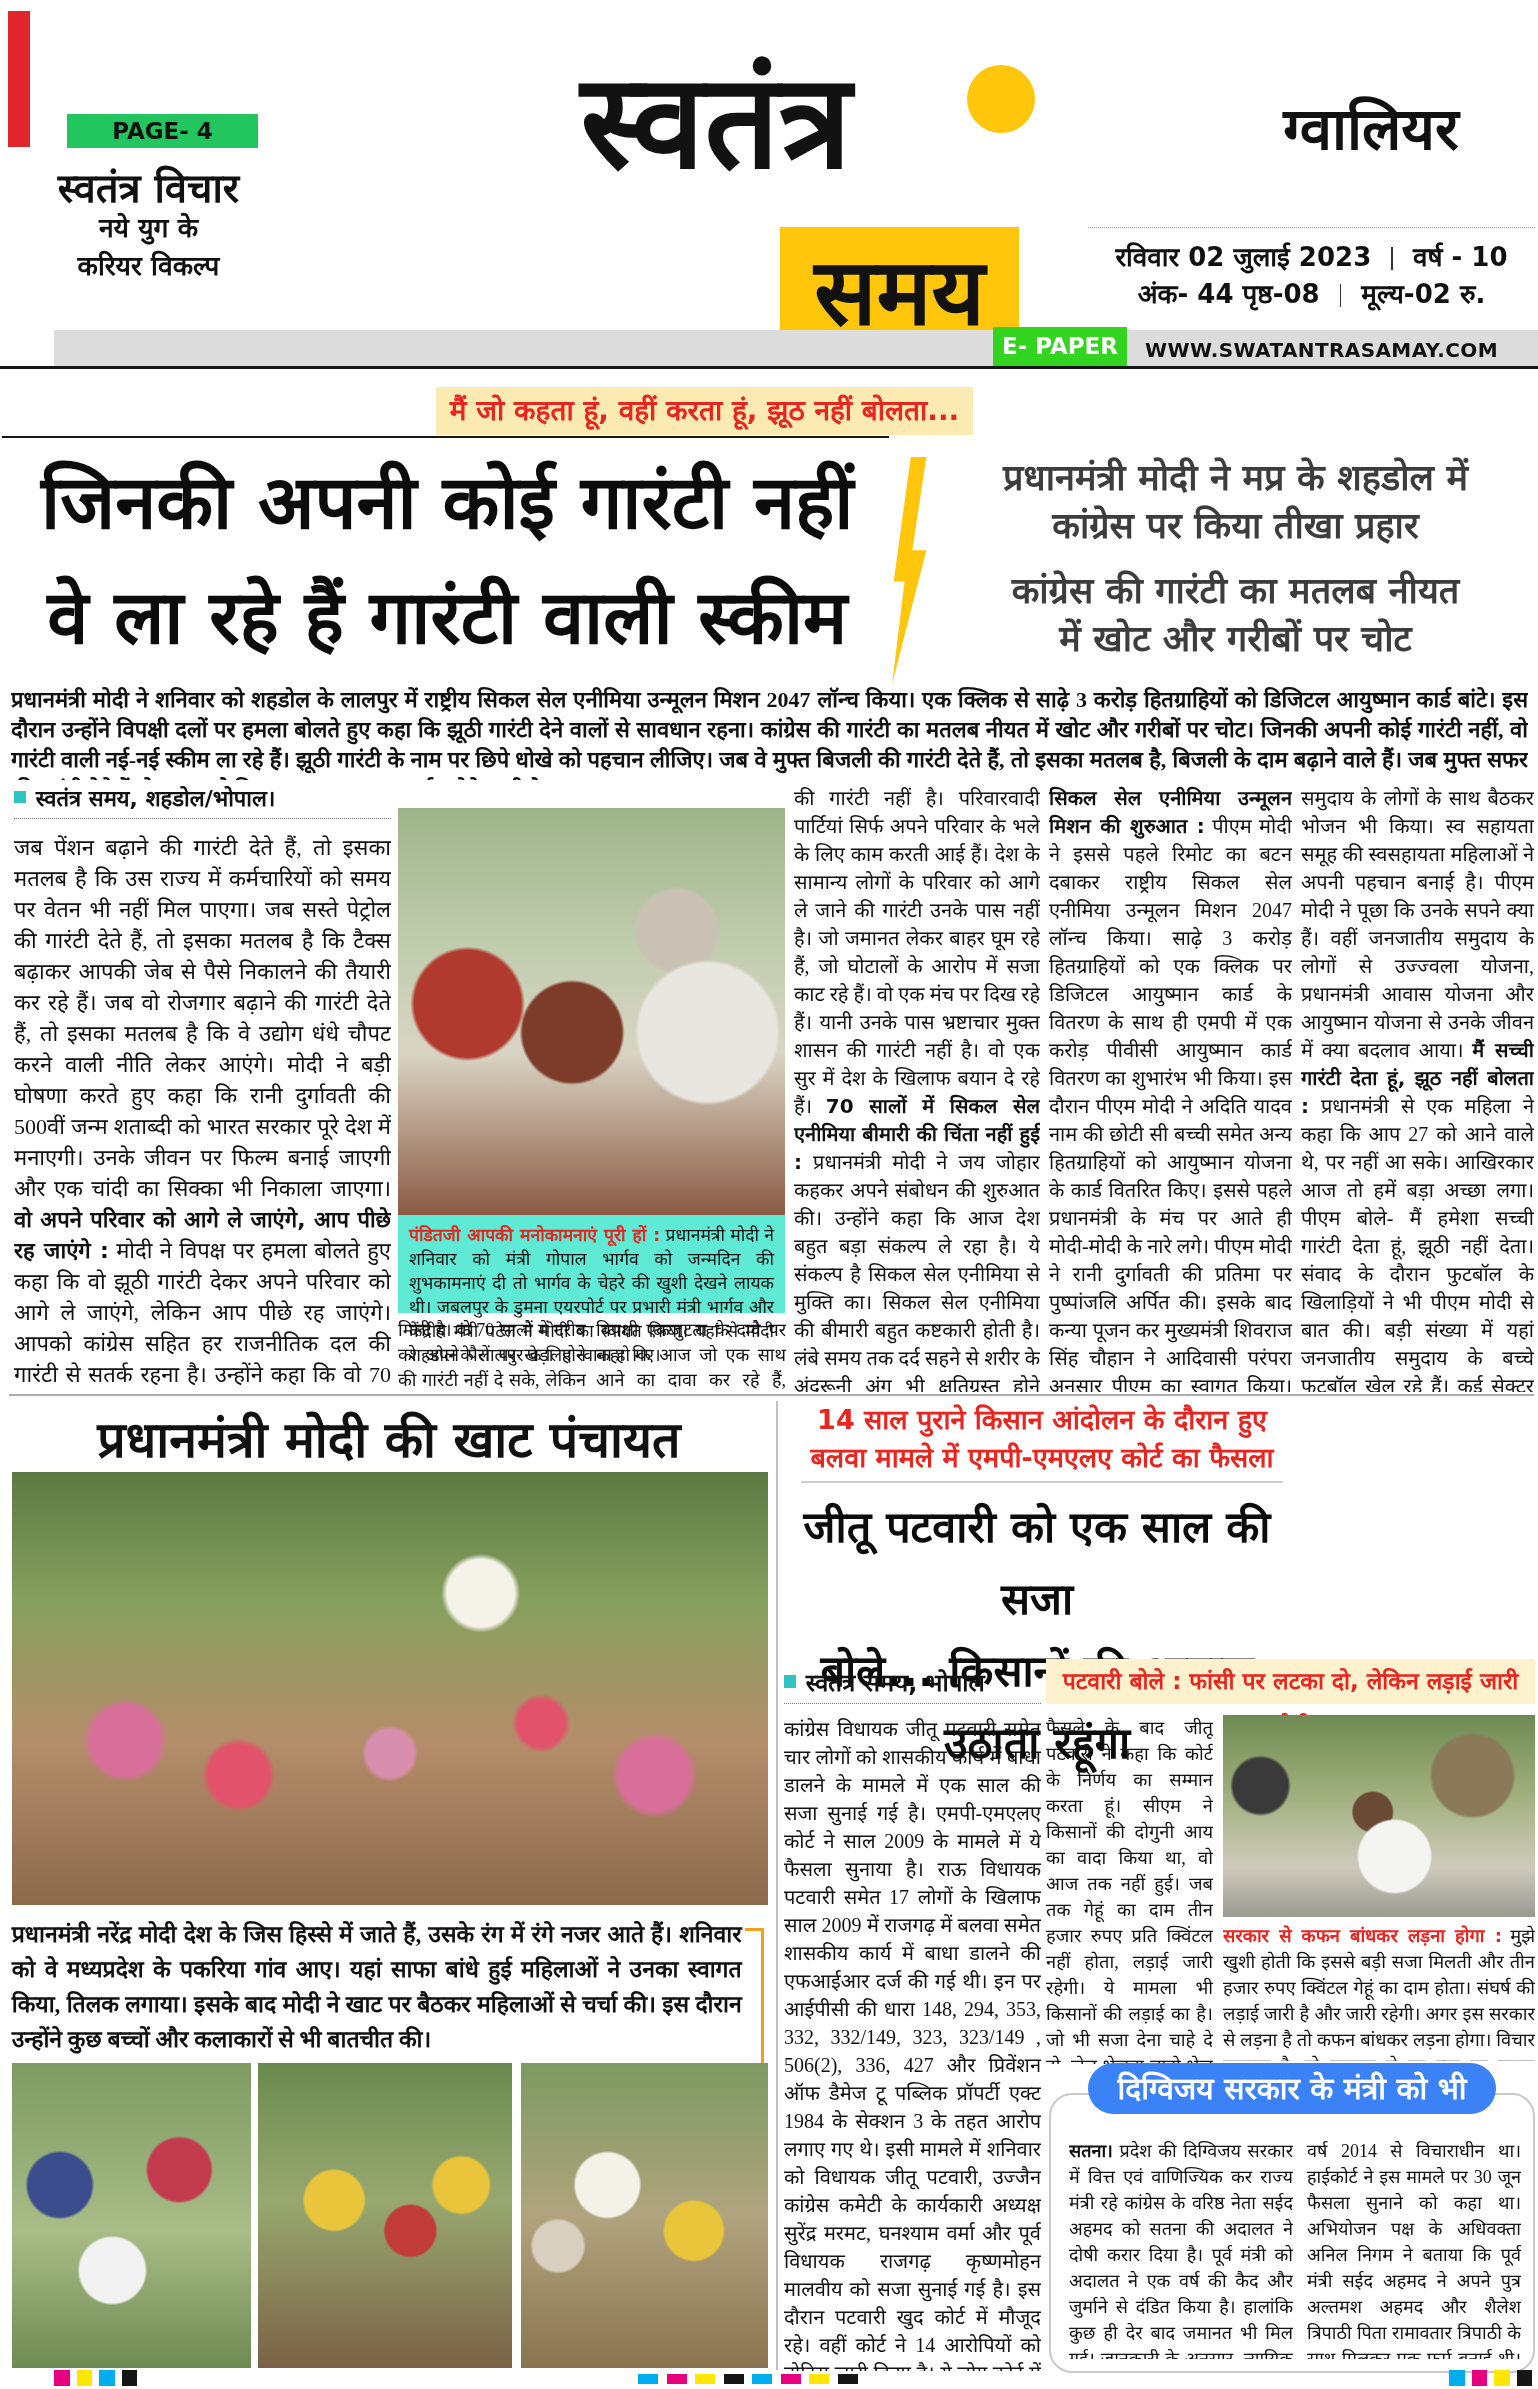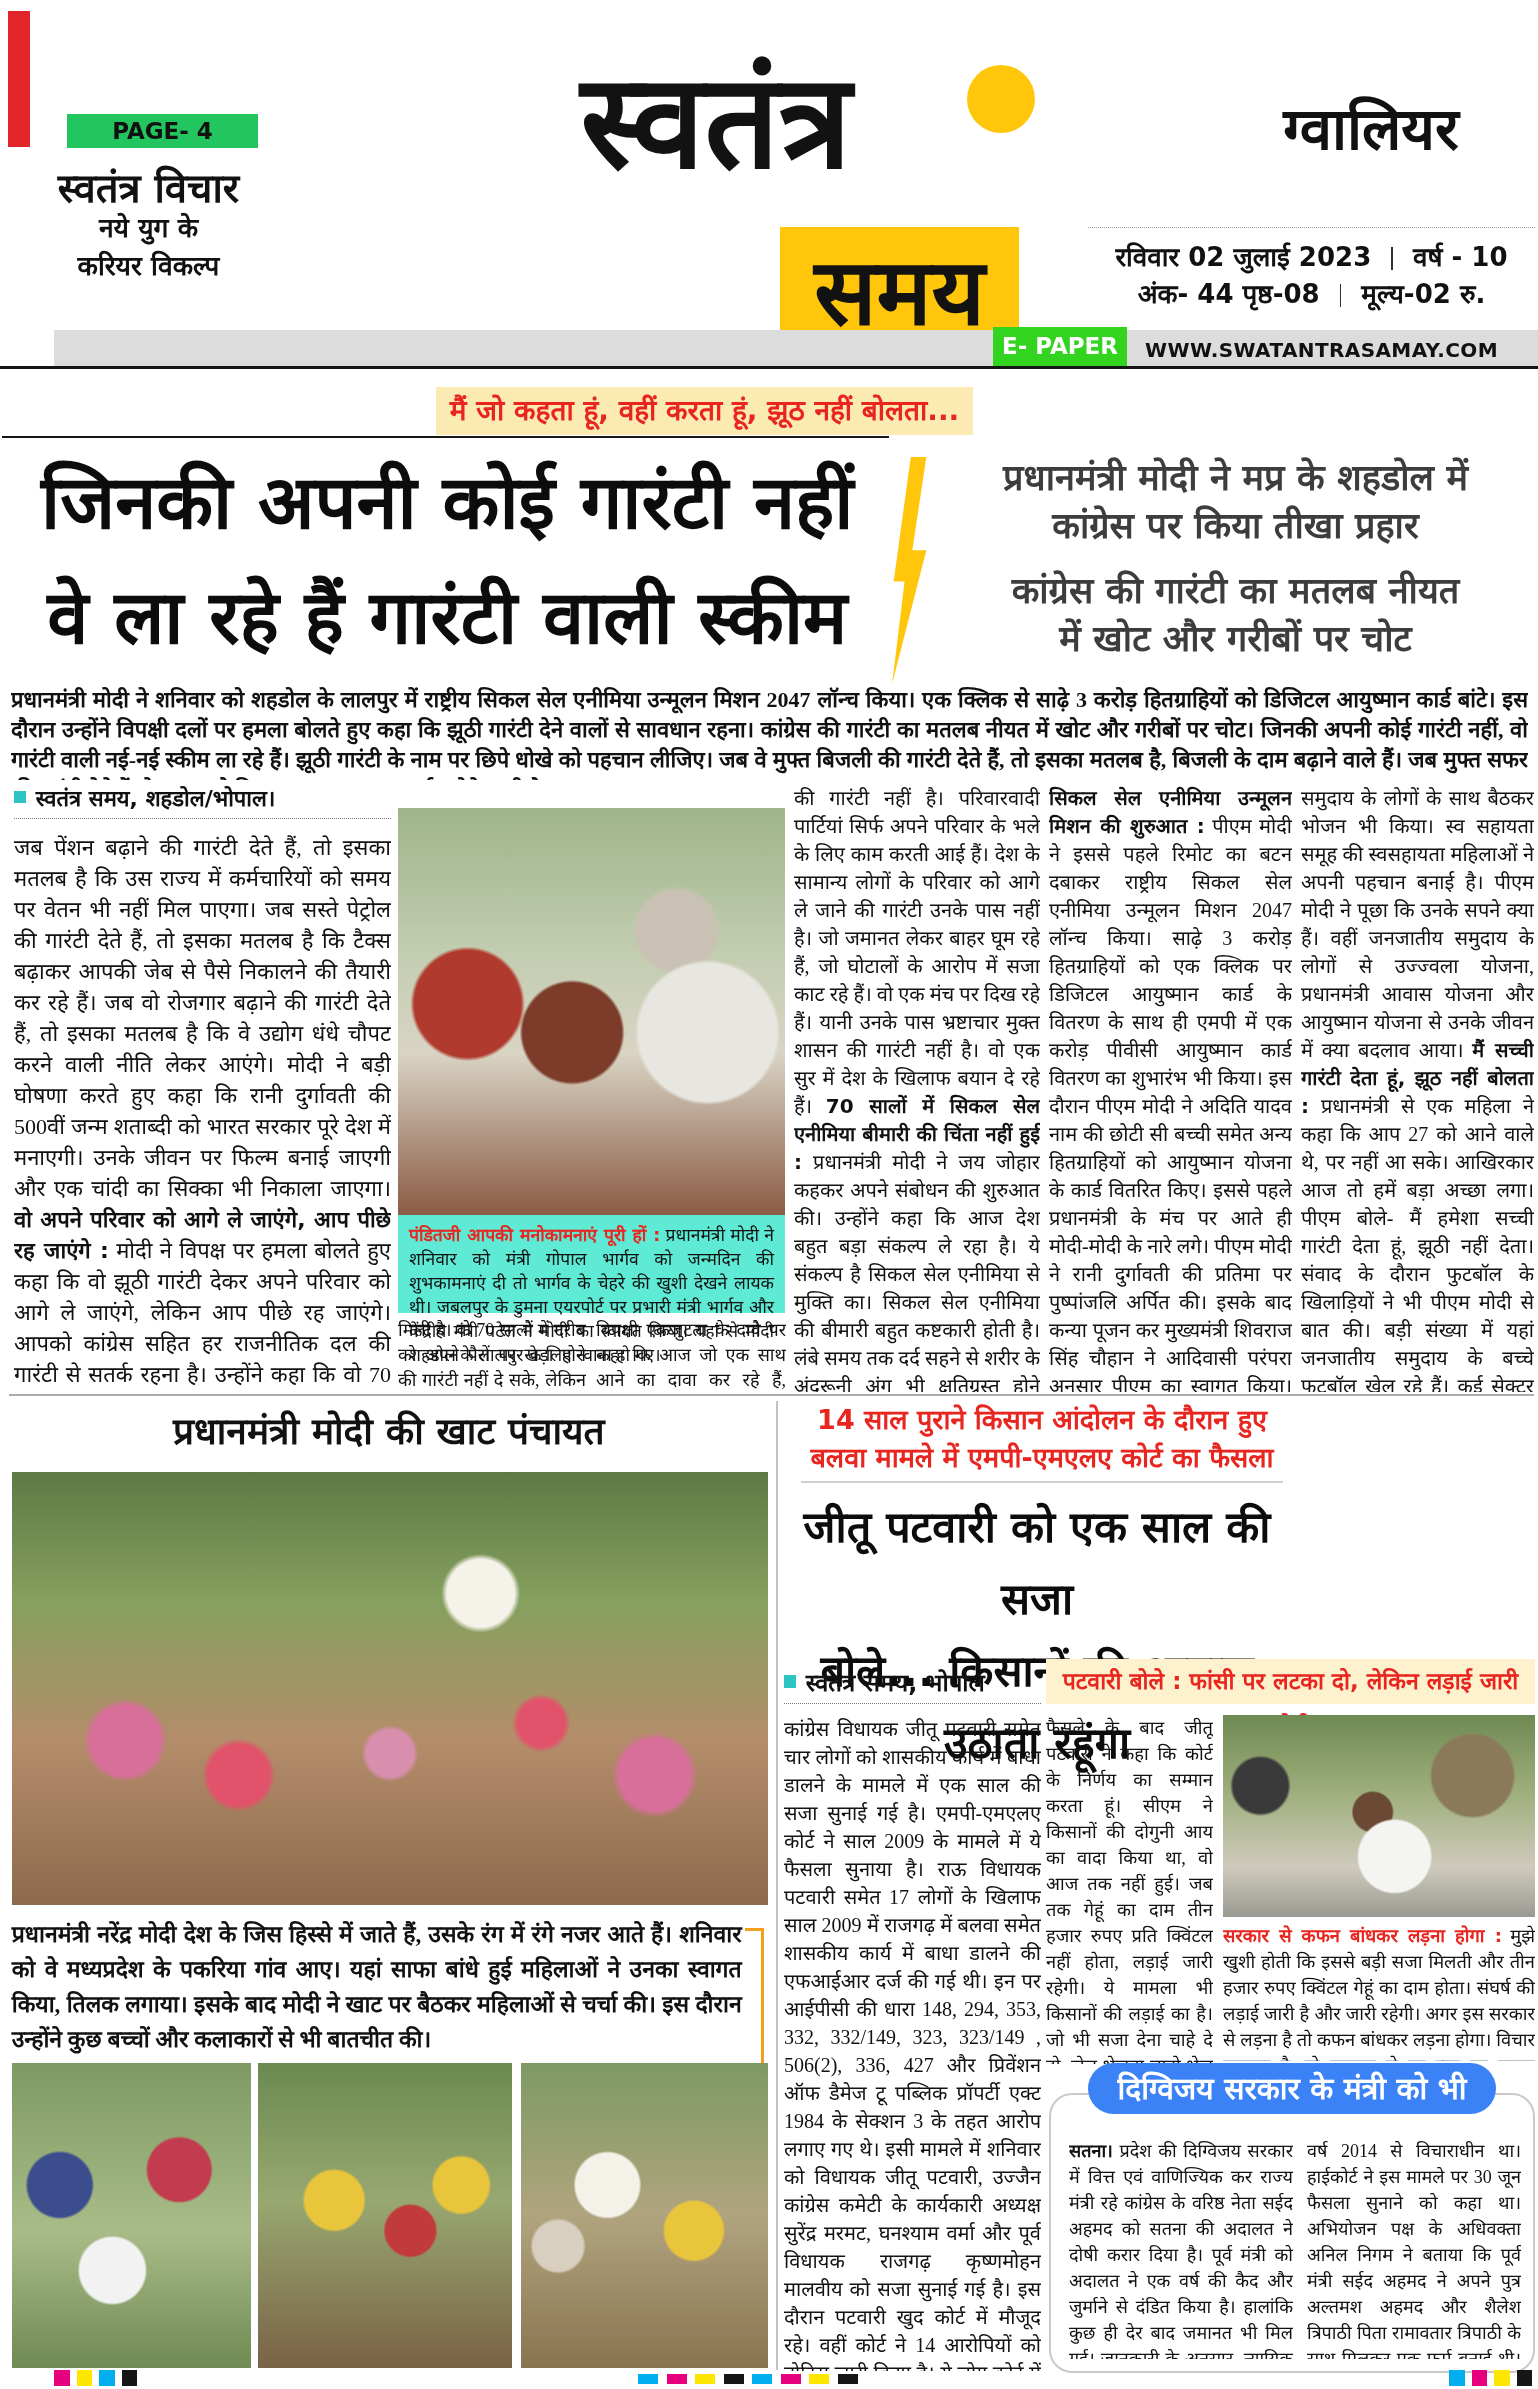--- a/index.html
+++ b/index.html
@@ -125,21 +125,21 @@
     <span>समुदाय के लोगों के साथ बैठकर भोजन भी किया। स्व सहायता समूह की स्वसहायता महिलाओं ने अपनी पहचान बनाई है। पीएम मोदी ने पूछा कि उनके सपने क्या हैं। वहीं जनजातीय समुदाय के लोगों से उज्ज्वला योजना, प्रधानमंत्री आवास योजना और आयुष्मान योजना से उनके जीवन में क्या बदलाव आया।</span>
     <span class="lead-bold">मैं सच्ची गारंटी देता हूं, झूठ नहीं बोलता :</span>
     <span>प्रधानमंत्री से एक महिला ने कहा कि आप 27 को आने वाले थे, पर नहीं आ सके। आखिरकार आज तो हमें बड़ा अच्छा लगा। पीएम बोले- मैं हमेशा सच्ची गारंटी देता हूं, झूठी नहीं देता। संवाद के दौरान फुटबॉल के खिलाड़ियों ने भी पीएम मोदी से बात की। बड़ी संख्या में यहां जनजातीय समुदाय के बच्चे फुटबॉल खेल रहे हैं। कई सेक्टर भी सीएसआर के तहत मदद कर रहे हैं। फुटबॉल क्रांति क्लब से जुड़ी बालिकाओं से भी पीएम मोदी ने बातचीत की।</span>
     
     
   </div>
 
   <div class="abs" style="left:9.3px;top:1394px;width:1525px;height:1.6px;background:#adadad;"></div>
   <div class="abs" style="left:776px;top:1401px;width:1.6px;height:969px;background:#c2c2c2;"></div>
 
-  <div class="abs sans center xbold" style="left:9.3px;top:1404px;width:759px;font-size:37px;">प्रधानमंत्री मोदी की खाट पंचायत</div>
+  <div class="abs sans center xbold" style="left:9.3px;top:1404px;width:759px;font-size:50px;">प्रधानमंत्री मोदी की खाट पंचायत</div>
   <div class="abs photo" style="left:11.7px;top:1472px;width:756px;height:433px;background:
        radial-gradient(circle at 15% 62%, #d86f9a 0 5%, transparent 6%),
        radial-gradient(circle at 30% 70%, #e2526a 0 5%, transparent 6%),
        radial-gradient(circle at 50% 65%, #d88fae 0 5%, transparent 6%),
        radial-gradient(circle at 70% 58%, #e2526a 0 4%, transparent 5%),
        radial-gradient(circle at 62% 28%, #f5f2ea 0 6%, transparent 7%),
        radial-gradient(circle at 85% 70%, #d86f9a 0 5%, transparent 6%),
        linear-gradient(180deg,#5d7a44 0%,#86a05e 30%,#b48d6a 62%,#8d6a4d 100%);"></div>
   <div class="abs just" style="left:11.7px;top:1917px;width:730px;height:144px;font-size:23px;line-height:35px;font-weight:600;">प्रधानमंत्री नरेंद्र मोदी देश के जिस हिस्से में जाते हैं, उसके रंग में रंगे नजर आते हैं। शनिवार को वे मध्यप्रदेश के पकरिया गांव आए। यहां साफा बांधे हुई महिलाओं ने उनका स्वागत किया, तिलक लगाया। इसके बाद मोदी ने खाट पर बैठकर महिलाओं से चर्चा की। इस दौरान उन्होंने कुछ बच्चों और कलाकारों से भी बातचीत की।</div>
   <div class="abs" style="left:745px;top:1928px;width:18.7px;height:160px;border-top:3.9px solid #f59f1e;border-right:3.9px solid #f59f1e;border-bottom:3.9px solid #f59f1e;box-sizing:border-box;"></div>

